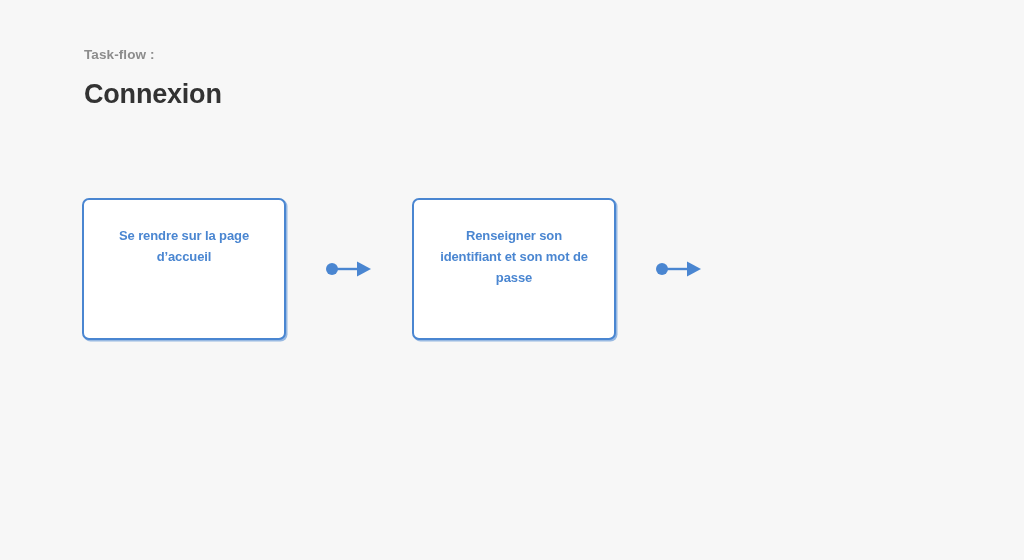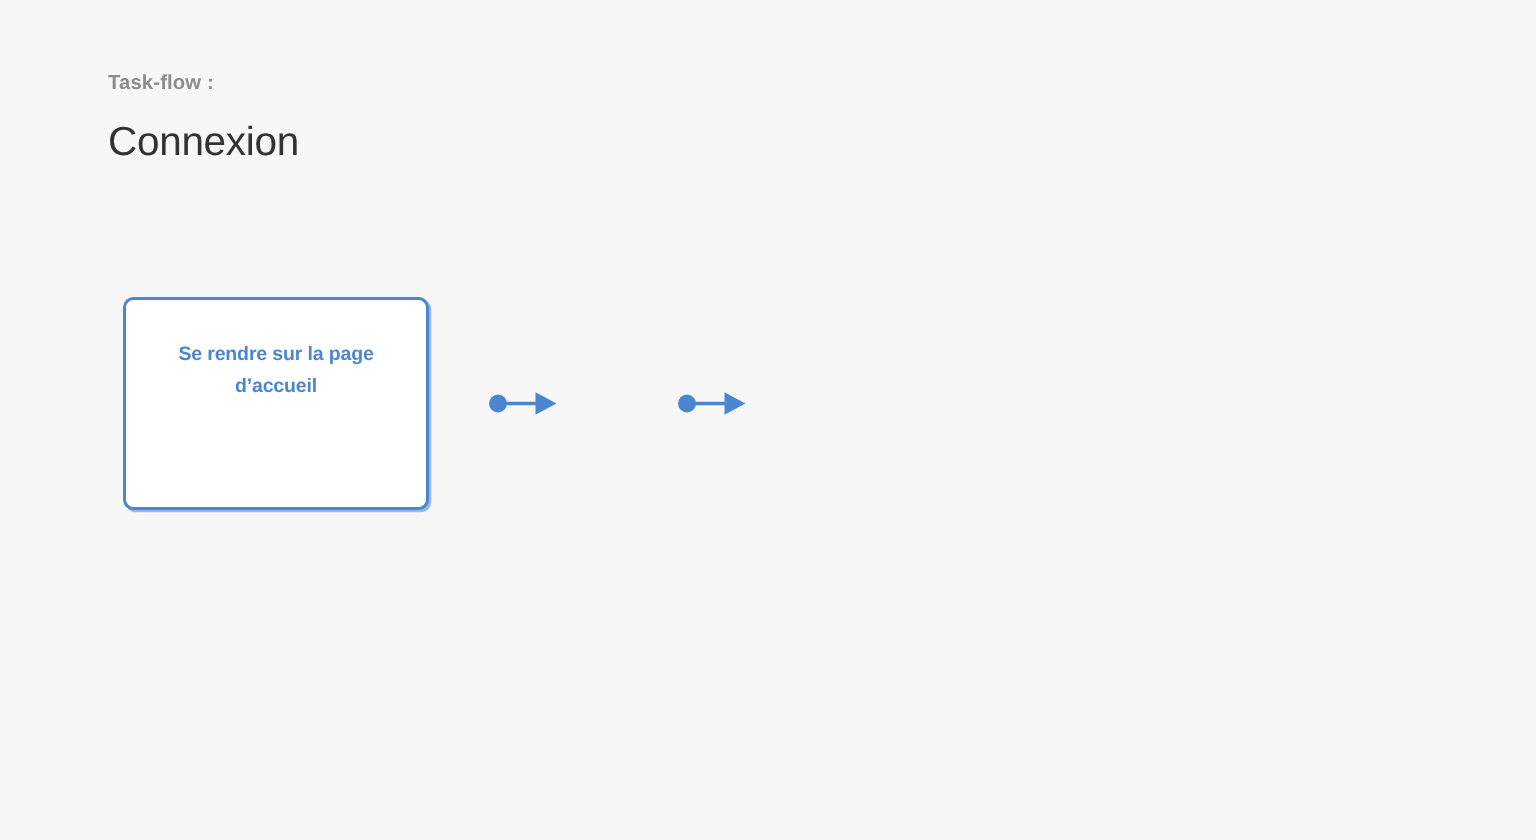--- a/index.html
+++ b/index.html
@@ -10,34 +10,34 @@
     width: 1024px;
     height: 560px;
     background: #f7f7f7;
     font-family: "Liberation Sans", sans-serif;
     overflow: hidden;
     position: relative;
   }
 
   .header {
     position: absolute;
-    left: 72px;
+    left: 84px;
     top: 46px;
   }
   .eyebrow {
     font-size: 13.5px;
     font-weight: bold;
     color: #8c8c8c;
     letter-spacing: 0.1px;
     line-height: 1.3;
     margin: 0;
   }
   .page-title {
     font-size: 27px;
-    font-weight: 400;
+    font-weight: 700;
     color: #333333;
     line-height: 1.25;
     margin: 14px 0 16px 0;
     letter-spacing: -0.2px;
   }
 
   .flow {
     position: absolute;
     left: 82px;
     top: 198px;
@@ -99,20 +99,23 @@
   <div class="connector">
     <span>
       <svg width="46" height="22" viewBox="0 0 46 22" aria-hidden="true">
         <circle cx="6" cy="11" r="6" fill="#4a86d1"></circle>
         <line x1="9" y1="11" x2="34" y2="11" stroke="#4a86d1" stroke-width="2.4"></line>
         <polygon points="31,3.5 45,11 31,18.5" fill="#4a86d1"></polygon>
       </svg>
     </span>
   </div>
 
+  <div class="flow-node">
+    <span class="flow-node-label">Renseigner son identifiant et son mot de passe</span>
+  </div>
 
   <div class="connector">
     <span>
       <svg width="46" height="22" viewBox="0 0 46 22" aria-hidden="true">
         <circle cx="6" cy="11" r="6" fill="#4a86d1"></circle>
         <line x1="9" y1="11" x2="34" y2="11" stroke="#4a86d1" stroke-width="2.4"></line>
         <polygon points="31,3.5 45,11 31,18.5" fill="#4a86d1"></polygon>
       </svg>
     </span>
   </div>

